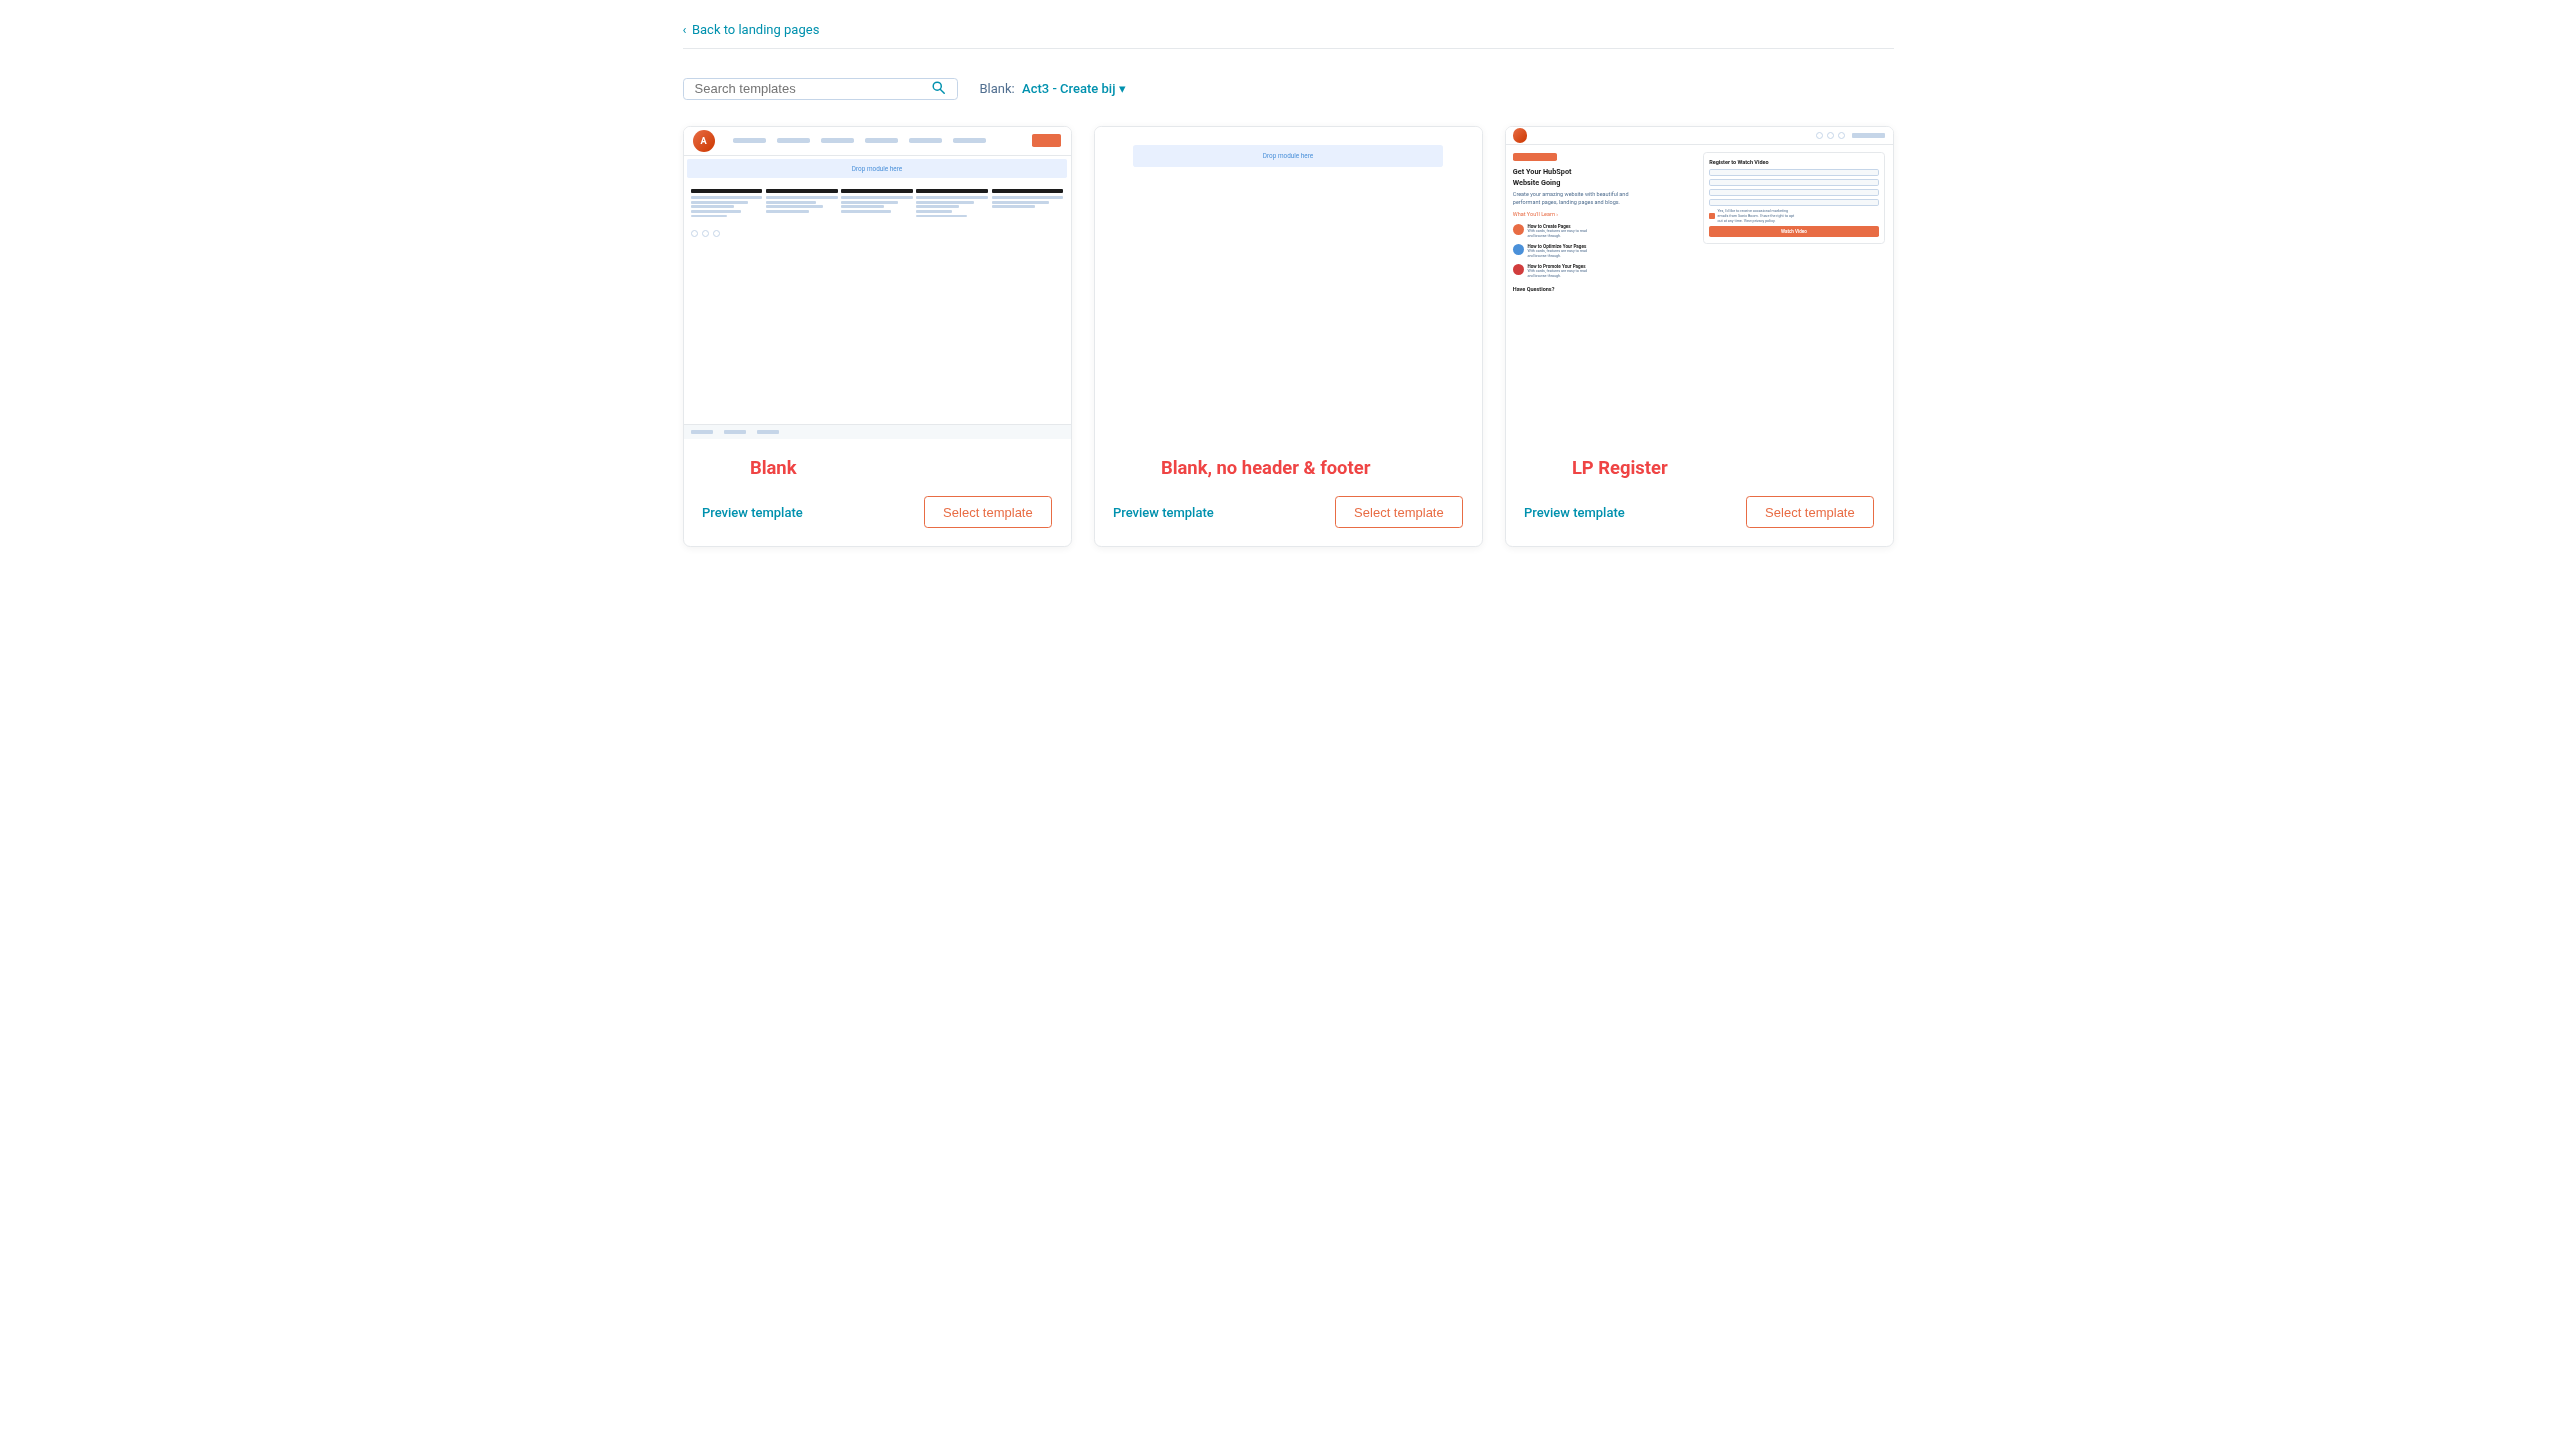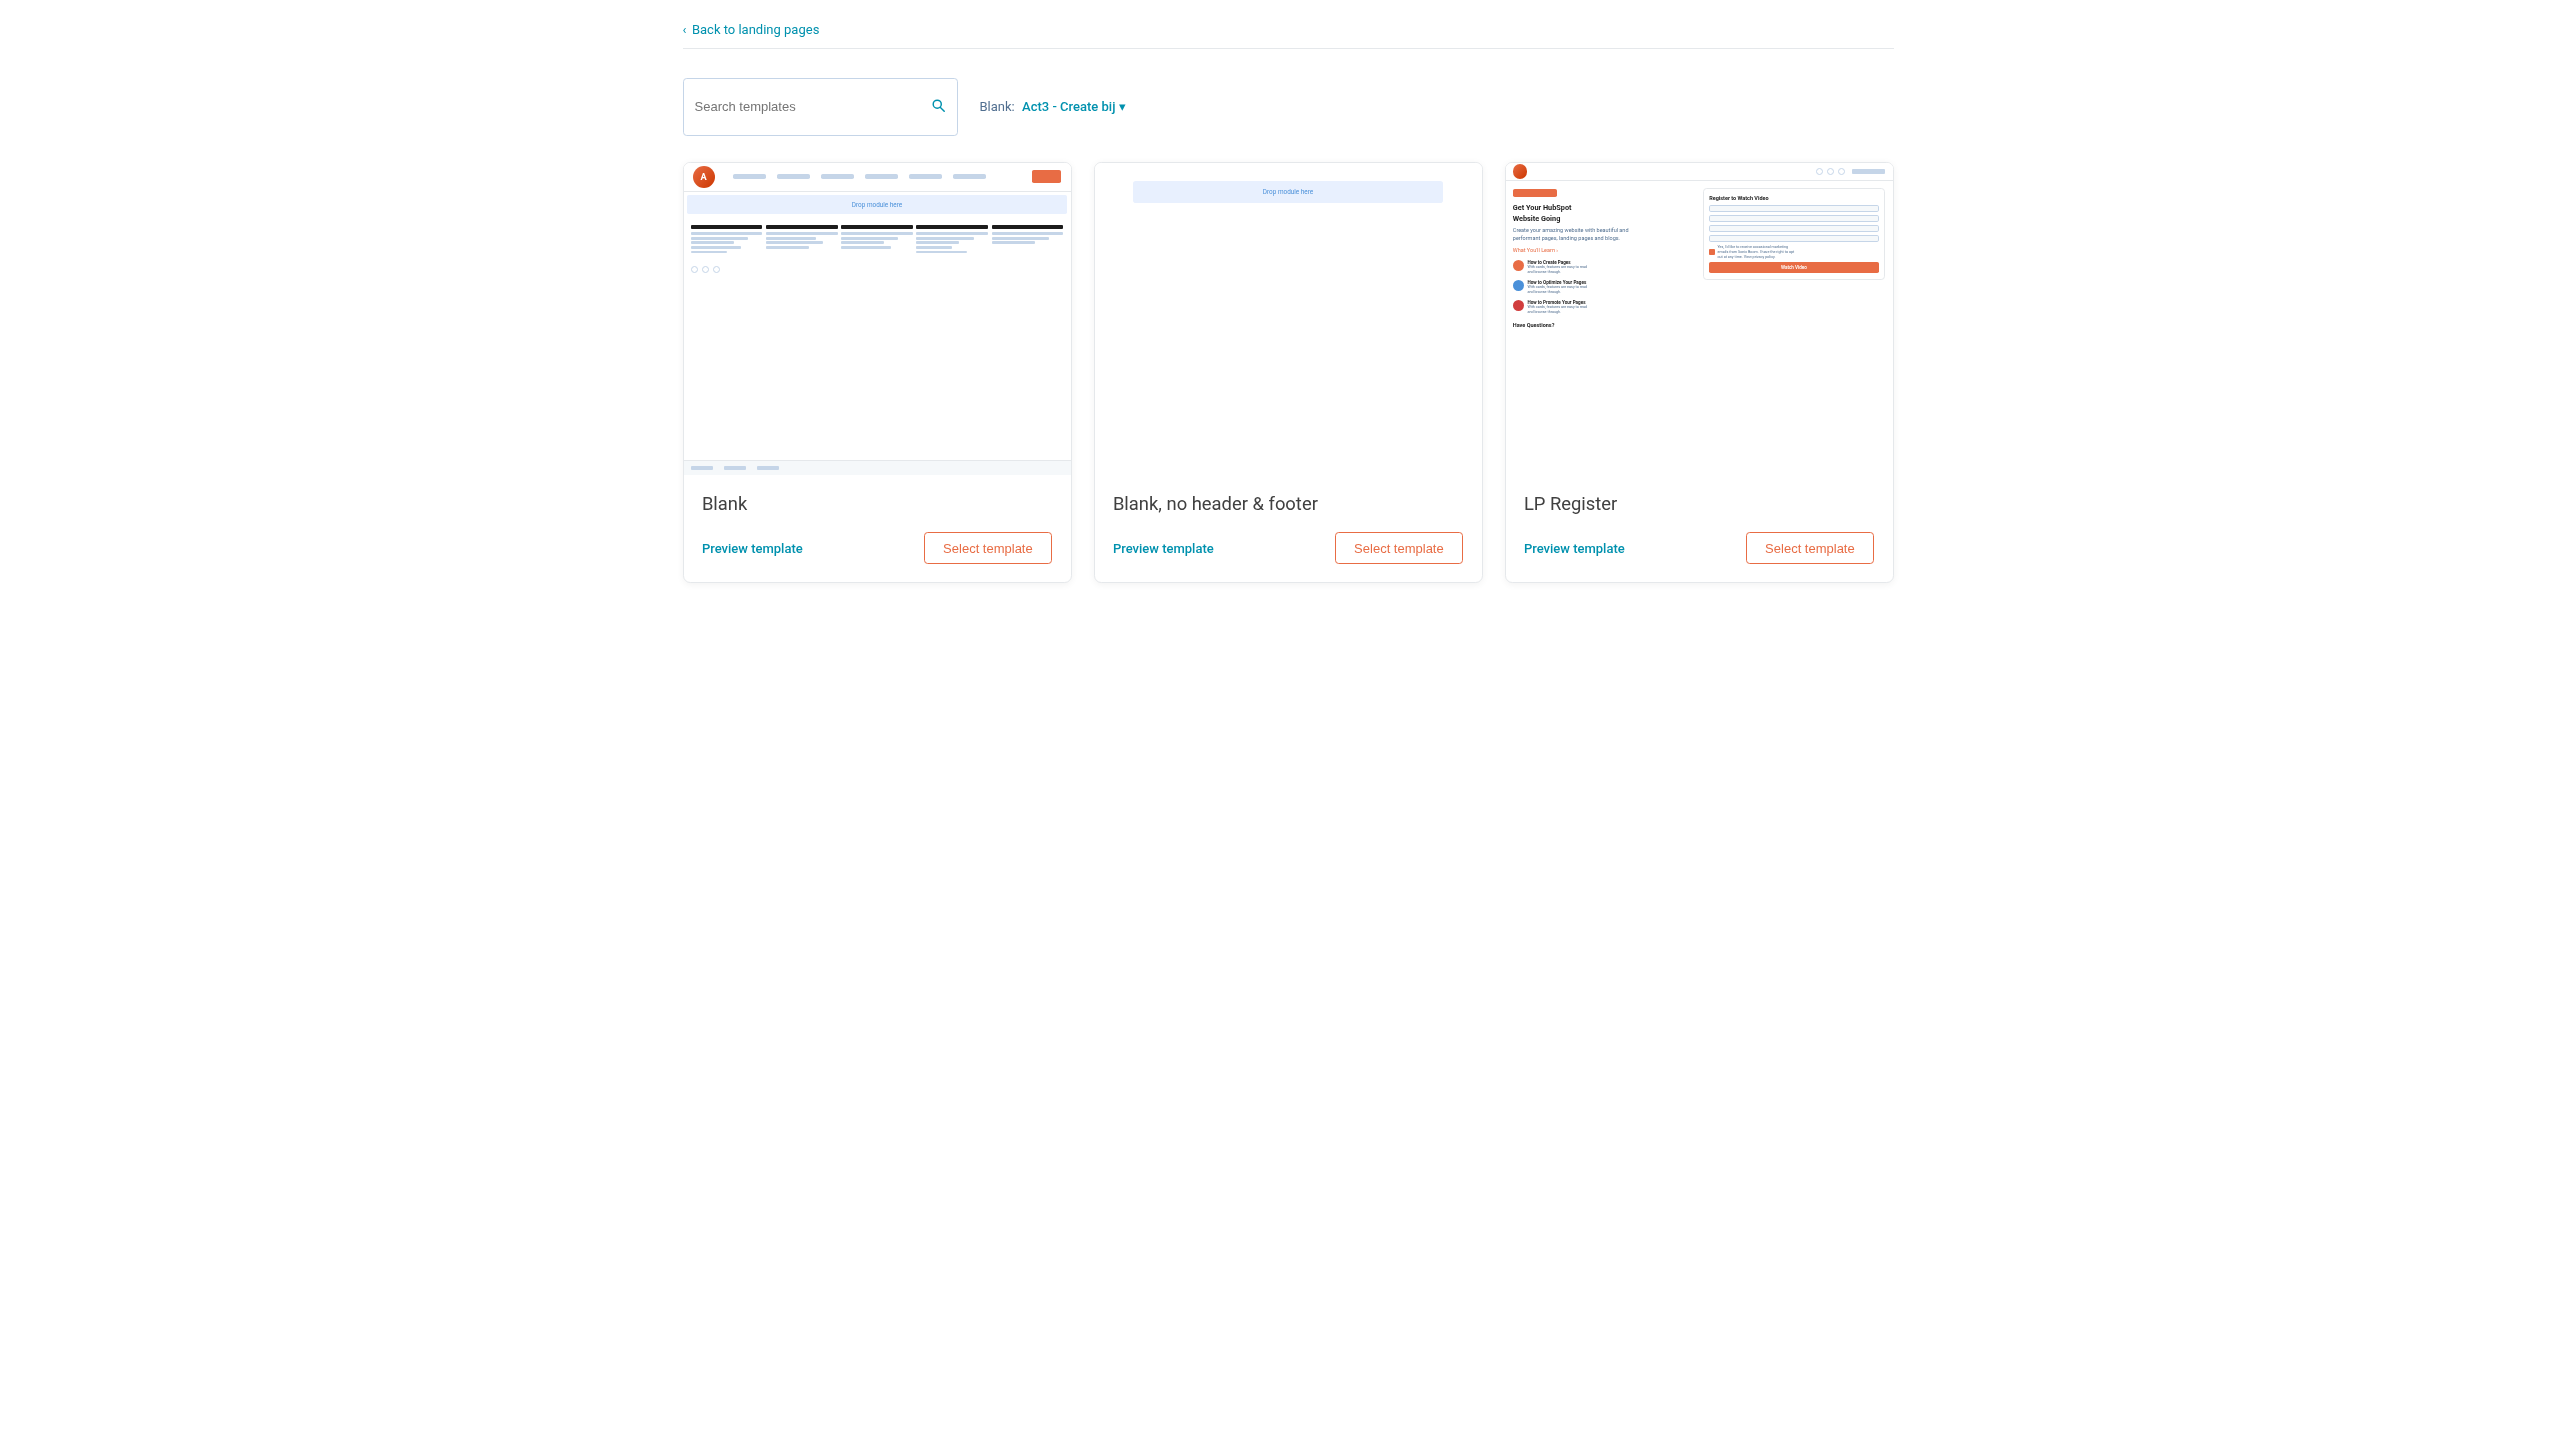--- a/index.html
+++ b/index.html
@@ -58,21 +58,21 @@
       align-items: center;
       gap: 22px;
       margin-bottom: 26px;
     }
 
     .search-box {
       display: flex;
       align-items: center;
       border: 0.9px solid #c5d5e8;
       border-radius: 3.7px;
-      padding: 19px 11px;
+      padding: 1px 11px;
       width: 275px;
       background: #fff;
       gap: 7.3px;
     }
     .search-box input {
       border: none;
       outline: none;
       font-size: 13px;
       color: #516f90;
       width: 100%;
@@ -119,23 +119,24 @@
       overflow: hidden;
       position: relative;
     }
 
     .template-info {
       padding: 18.4px;
     }
 
     .template-name {
       font-size: 18.4px;
-      font-weight: 400;
-      color: #404040;
+      font-weight: 700;
+      color: #ef4444;
       margin-bottom: 18.4px;
+      margin-left: 48px;
     }
 
     .template-actions {
       display: flex;
       align-items: center;
       justify-content: space-between;
     }
 
     .preview-link {
       color: #0091ae;

